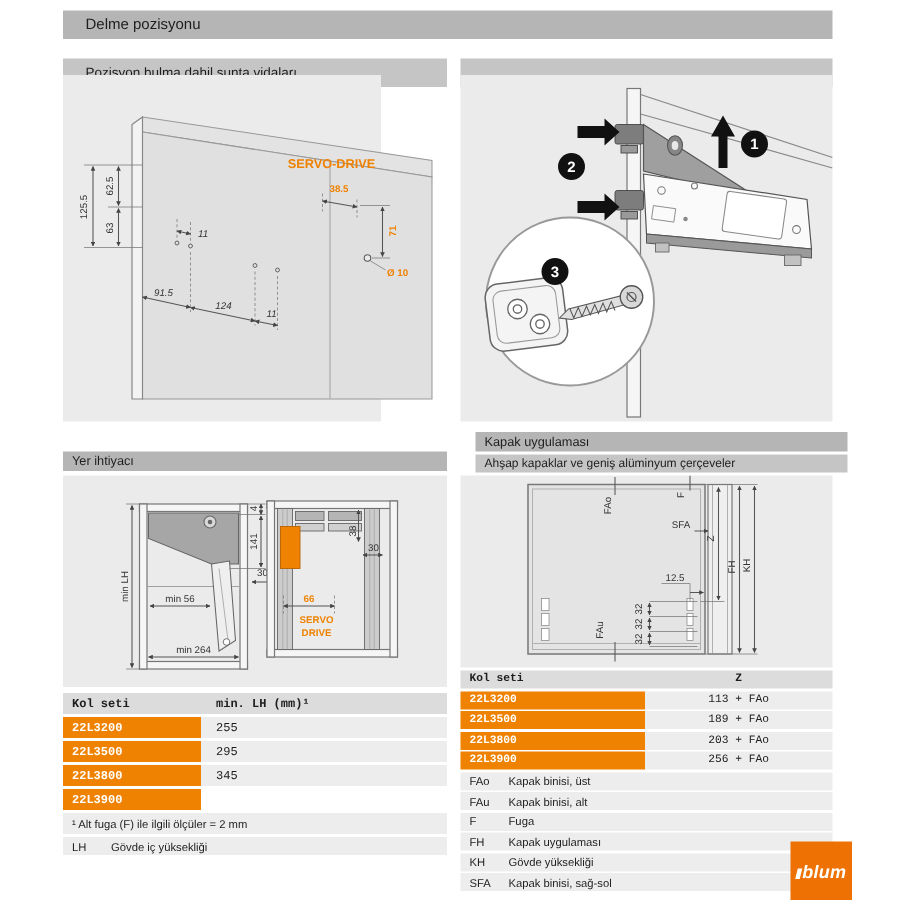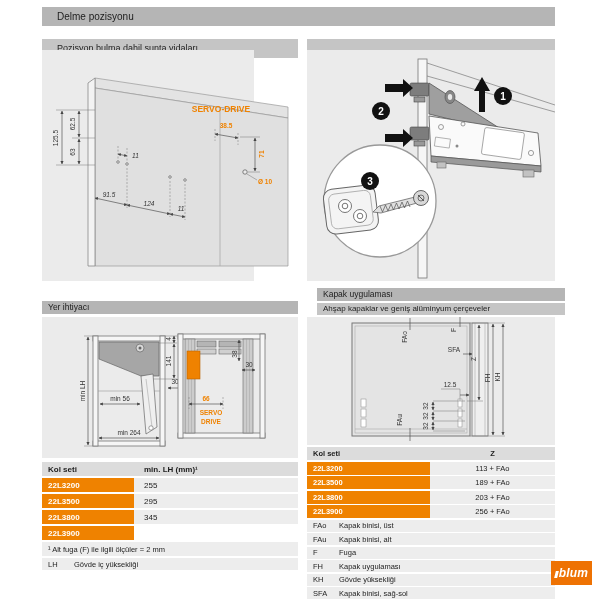--- a/index.html
+++ b/index.html
@@ -38,35 +38,35 @@
   .dim{stroke:#555;stroke-width:0.7;}
   .ext{stroke:#777;stroke-width:0.5;}
   .dash{stroke:#777;stroke-width:0.5;stroke-dasharray:2 1.5;}
   .ofill{fill:var(--orange);}
   
   .tbl{position:absolute;font-size:8px;}
   #tbl-space{left:42px;top:462px;width:256px;}
   #tbl-cover{left:307px;top:447px;width:248px;font-size:7.5px;}
   .tr{display:flex;margin-bottom:2px;}
   #tbl-cover .tr{margin-bottom:1.5px;}
-  .tr div{box-sizing:border-box;}
+  .tr div{box-sizing:border-box;font-family:Liberation Mono, monospace;}
   .th div{background:var(--thead-gray);font-weight:bold;}
   .c1{width:92px;padding:2.5px 0 2.5px 6px;}
   .c2{flex:1;padding:2.5px 0 2.5px 10px;}
   #tbl-cover .c1{width:123px;padding:2px 0 2px 6px;}
   #tbl-cover .c2{padding:2px 0;text-align:center;}
   .row .c1{background:var(--orange);color:#fff;font-weight:bold;}
   .row .c2{background:var(--cell-gray);}
   .fn{background:var(--cell-gray);margin-bottom:2px;padding:2.5px 6px;font-size:7.5px;}
   .leg{display:flex;background:var(--cell-gray);margin-bottom:1.5px;padding:1.5px 6px;font-size:7.5px;}
   .leg .ab{width:26px;flex:none;}
   
-  #logo{position:absolute;left:527px;top:561px;width:41px;height:24px;background:var(--logo-orange);
+  #logo{position:absolute;left:527px;top:561px;width:41px;height:40px;background:var(--logo-orange);
         display:flex;align-items:center;justify-content:center;color:#fff;font-weight:bold;
-        font-style:italic;font-size:12px;letter-spacing:0.2px;margin-left:24px;}
+        font-style:italic;font-size:12px;letter-spacing:0.2px;}
   #logo .mark{display:inline-block;width:2.5px;height:7px;background:#fff;transform:skewX(-14deg);
         margin-right:1.5px;margin-top:3px;}
 </style>
 </head>
 <body>
 
 <div class="page">
 
   <div class="bar bar-main">Delme pozisyonu</div>
   <div class="bar bar-sub bar-sub-left">Pozisyon bulma dahil sunta vidaları</div>

